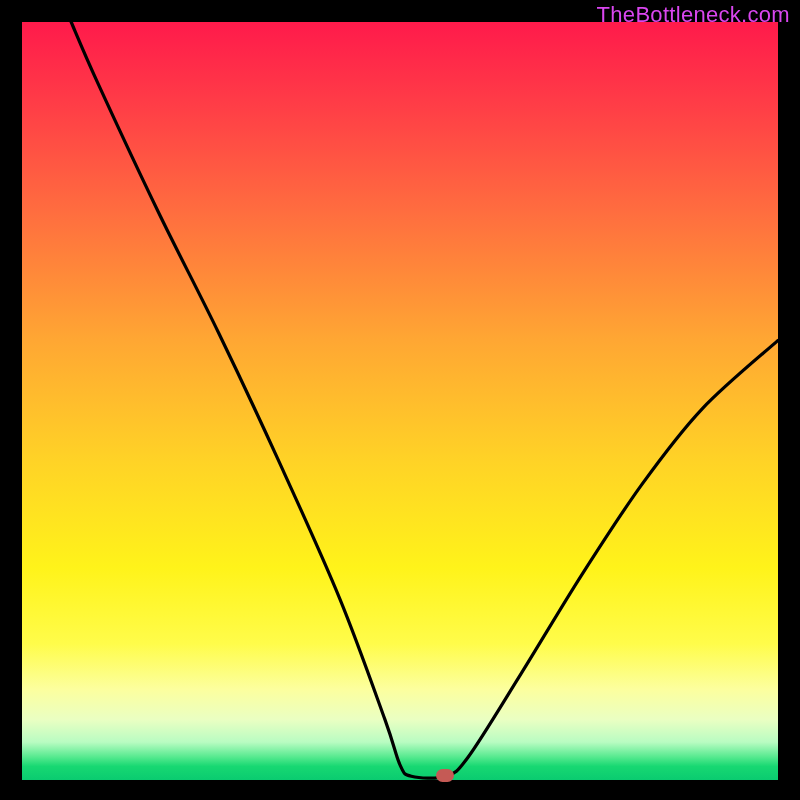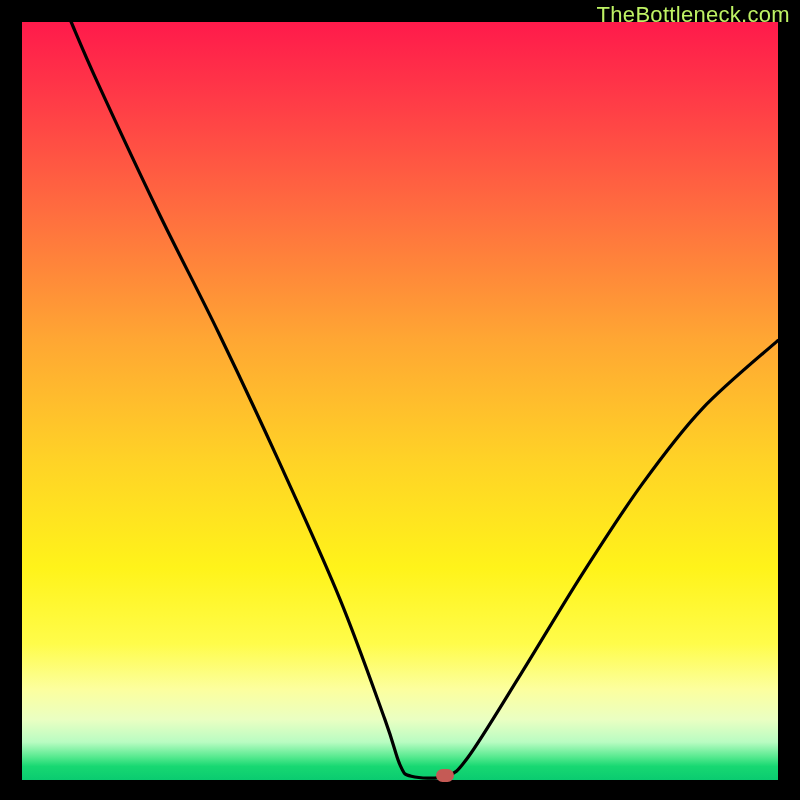--- a/index.html
+++ b/index.html
@@ -38,21 +38,21 @@
       #b9fcc2 95%,
       #54e98e 97%,
       #17d872 98.2%,
       #0acb70 100%
     );
   }
   .watermark {
     position: absolute;
     top: 2px;
     right: 10px;
-    color: #bef264;
+    color: #d946ef;
     font-size: 22px;
     font-weight: 500;
     letter-spacing: 0.3px;
     user-select: none;
   }
   svg.curve {
     position: absolute;
     left: 22px;
     top: 22px;
     width: 756px;

